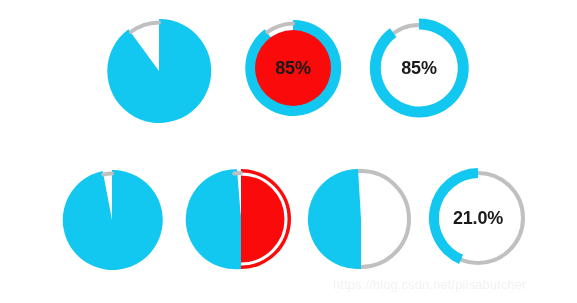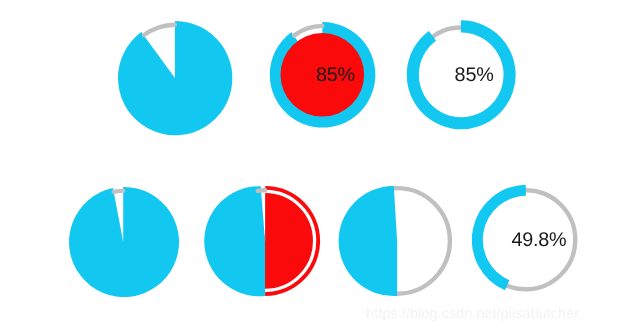--- a/index.html
+++ b/index.html
@@ -22,28 +22,28 @@
   }
   .chart {
     position: absolute;
   }
   .chart svg {
     display: block;
     overflow: visible;
   }
   .chart-label {
     position: absolute;
-    left: 12px;
+    left: 0;
     top: 0;
     width: 100%;
     height: 100%;
     display: flex;
     align-items: center;
     justify-content: center;
-    font-weight: normal;
+    font-weight: bold;
     color: #1a1a1a;
     pointer-events: none;
     letter-spacing: -0.2px;
   }
   .label-85 { font-size: 18px; }
   .label-456 { font-size: 18px; }
   #watermark {
     position: absolute;
     left: 333px;
     top: 277px;
@@ -105,18 +105,18 @@
       <circle cx="56" cy="56" r="48" fill="none" stroke="#c0c0c0" stroke-width="4"></circle>
       <path d="M 56 56 L 53 6.1 A 50 50 0 1 0 56 106 Z" fill="#12c8f0"></path>
     </svg>
   </div>
 
   <div class="chart" style="left:423px; top:163px; width:110px; height:110px;">
     <svg viewBox="0 0 110 110" width="110" height="110">
       <circle cx="55" cy="55" r="45" fill="none" stroke="#c0c0c0" stroke-width="4"></circle>
       <path d="M 55 10 A 45 45 0 0 0 38.1 96.3" fill="none" stroke="#12c8f0" stroke-width="10" stroke-linecap="butt"></path>
     </svg>
-    <div class="chart-label label-456">49.8%</div>
+    <div class="chart-label label-456">21.0%</div>
   </div>
 
   <div id="watermark">https://blog.csdn.net/piisabutcher</div>
 
 </div>
 
 </body></html>

